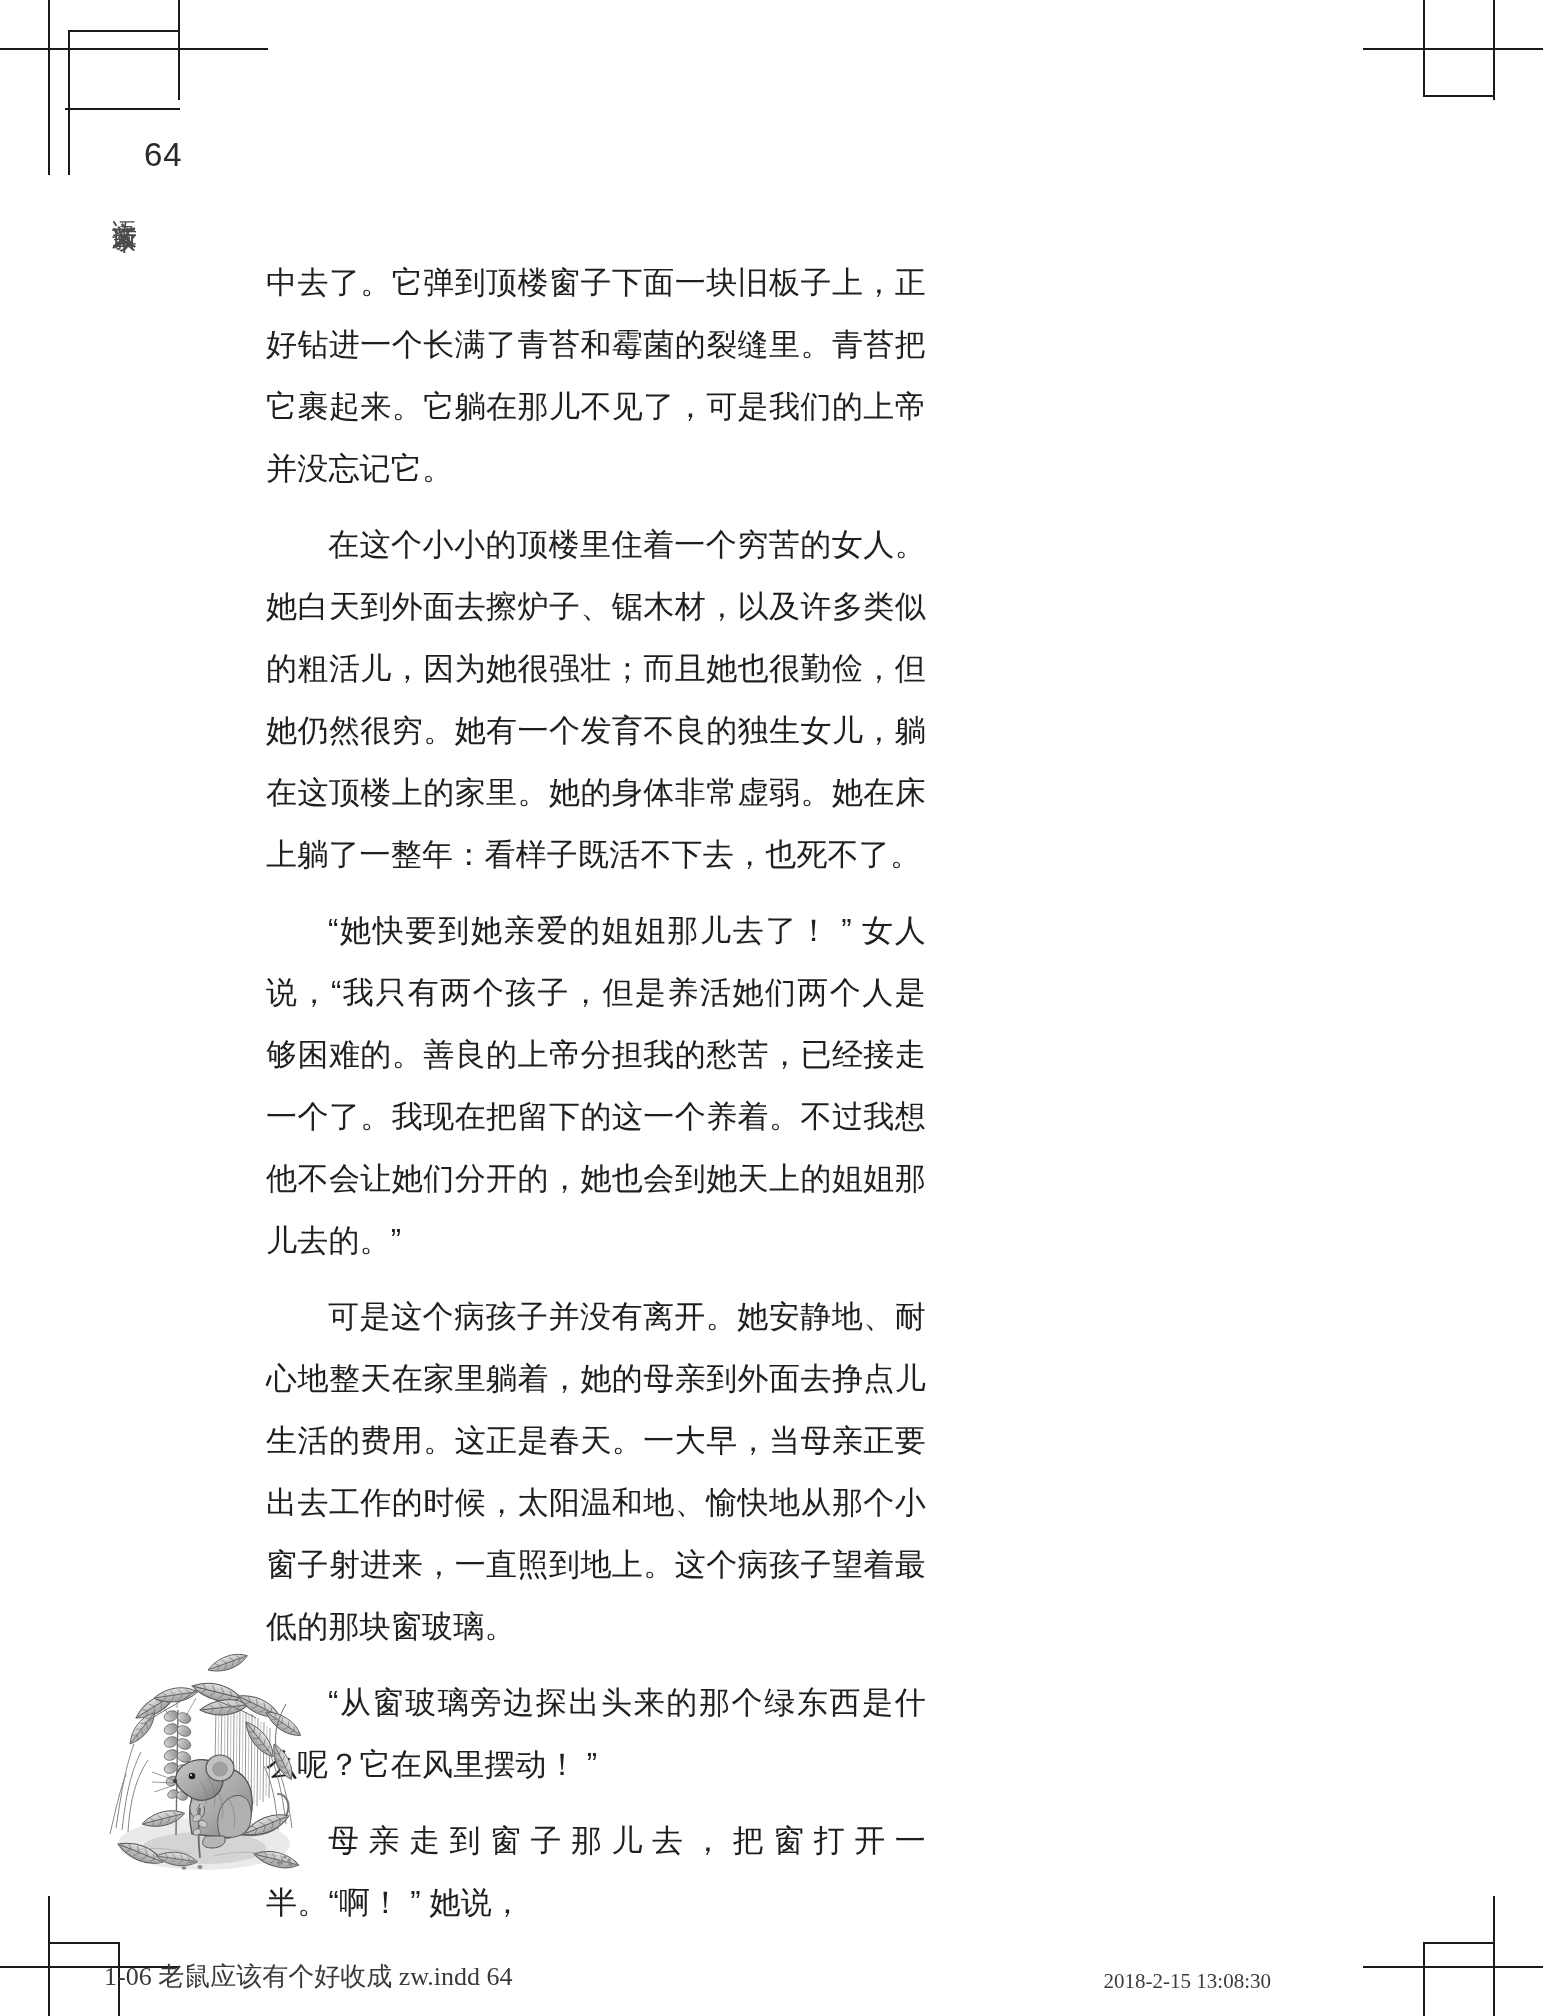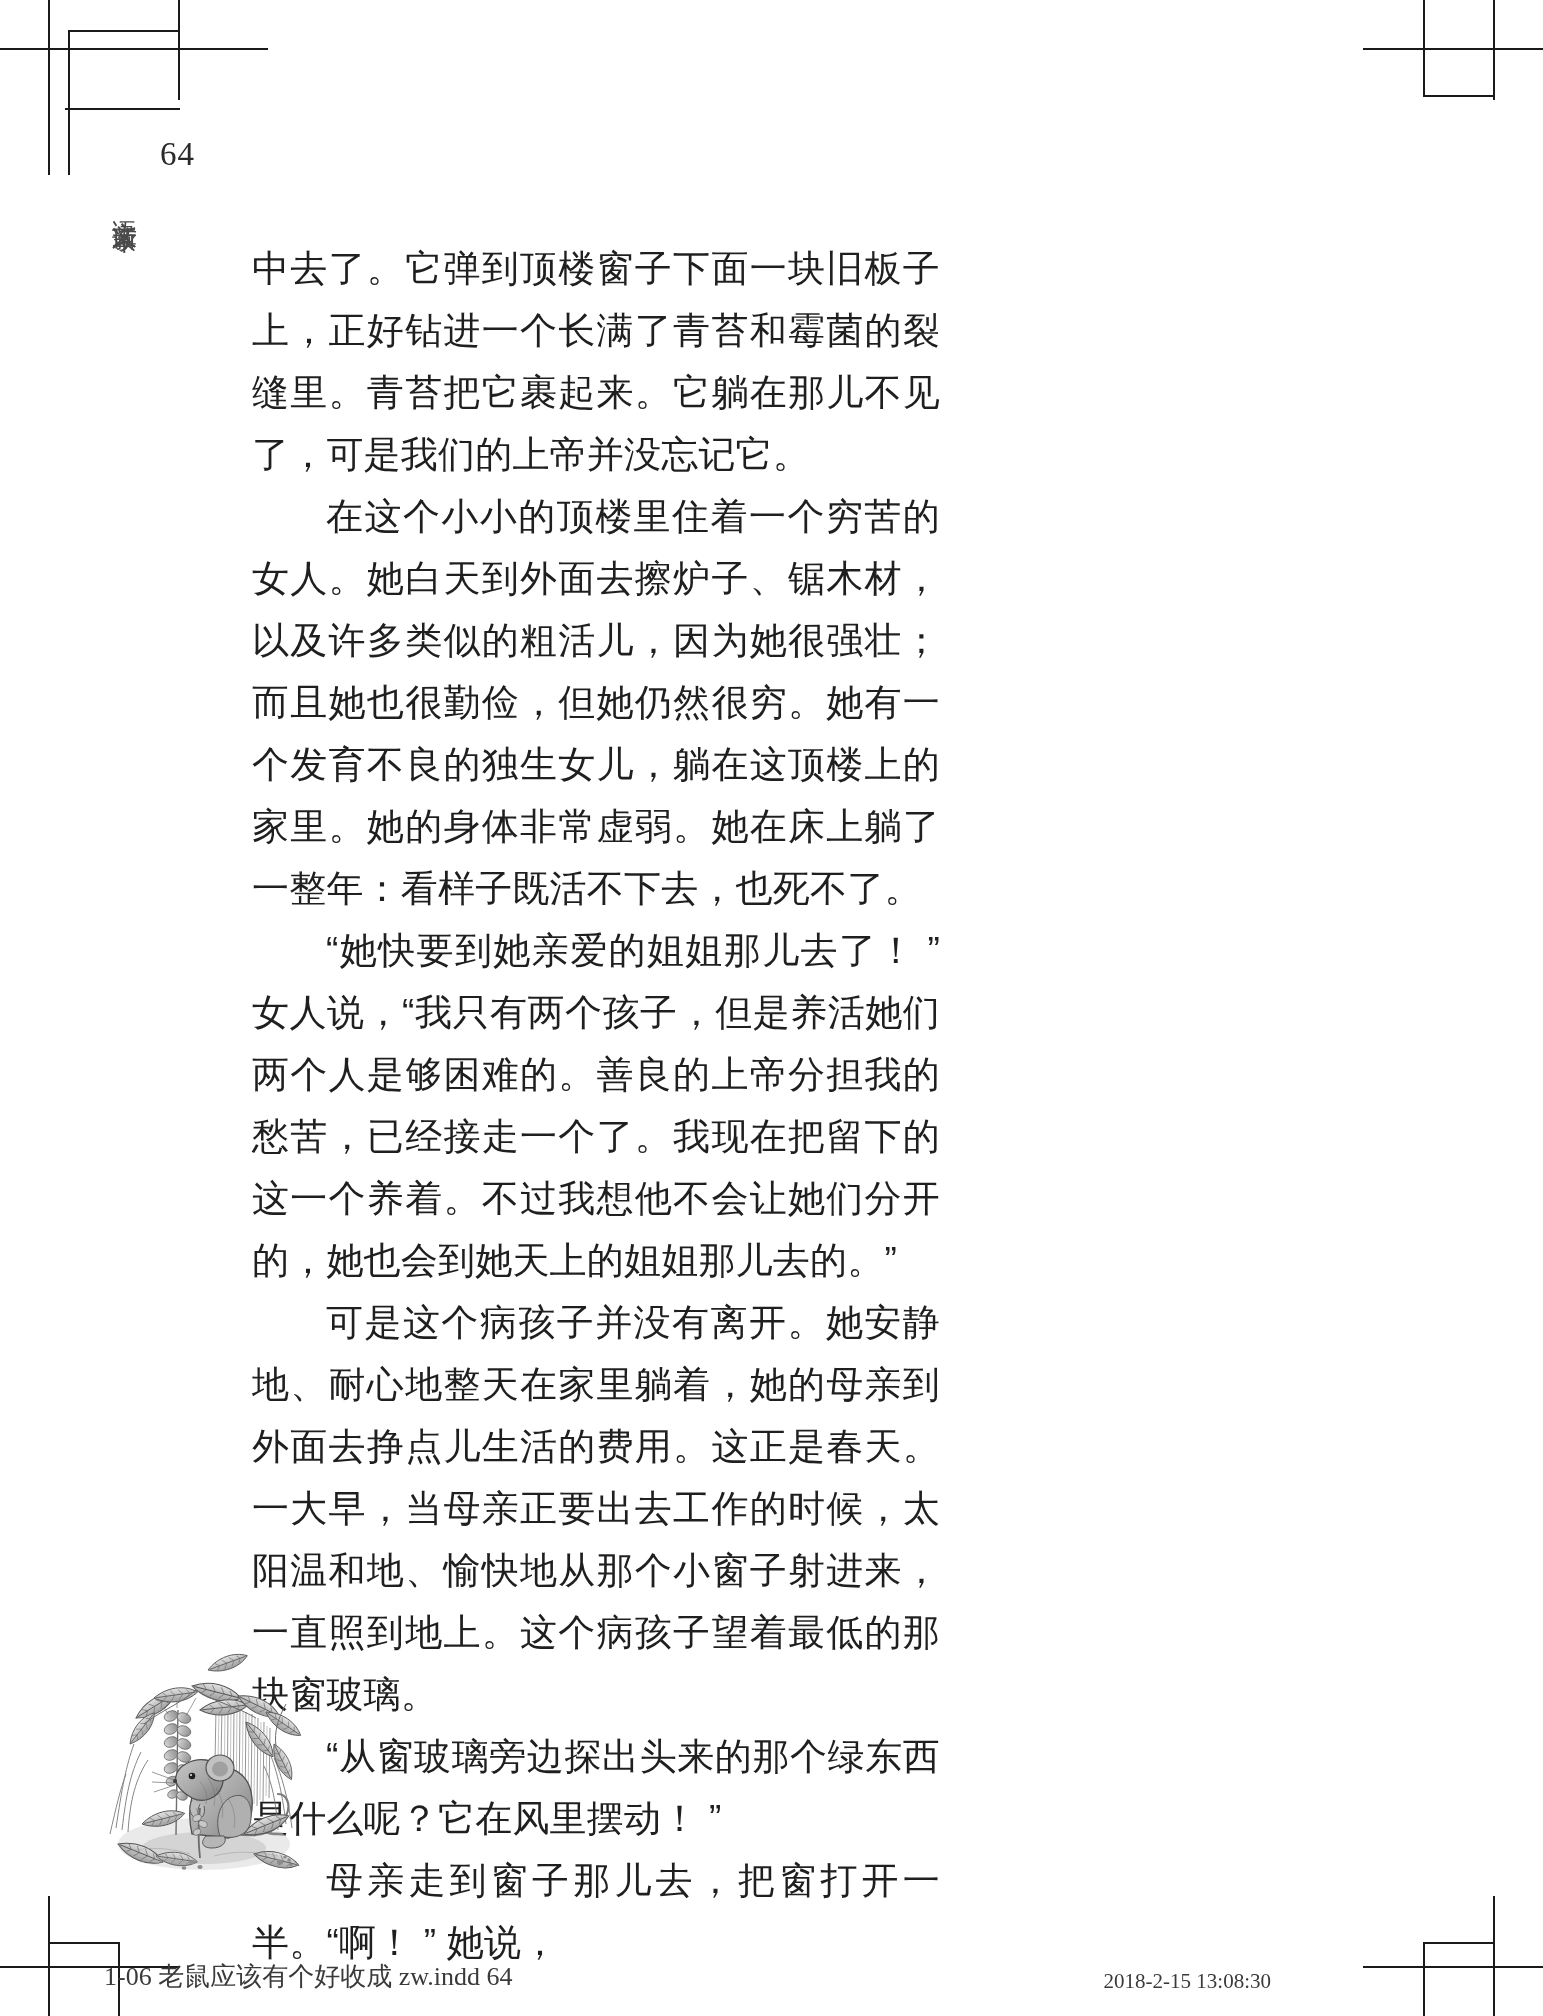--- a/index.html
+++ b/index.html
@@ -40,23 +40,23 @@
   .crop-bl-h2{ left: 48px;  bottom: 72px; width: 72px; height: 0; border-top-width: 2px; }
 
   .crop-br-v { right: 48px; bottom: 0; width: 0;   height: 120px; border-left-width: 2px; }
   .crop-br-h { right: 0;    bottom: 48px; width: 180px; height: 0; border-top-width: 2px; }
   .crop-br-v2{ right: 118px;bottom: 0; width: 0;   height: 72px;  border-left-width: 2px; }
   .crop-br-h2{ right: 48px; bottom: 72px; width: 72px; height: 0; border-top-width: 2px; }
 
   
   #page-number {
     position: absolute;
-    left: 160px;
+    left: 144px;
     top: 136px;
-    font-family: Liberation Serif, serif;
+    font-family: Liberation Sans, sans-serif;
     font-size: 33px;
     color: #2a2a2a;
     letter-spacing: 1px;
   }
   #running-head {
     position: absolute;
     left: 106px;
     top: 200px;
     width: 34px;
     font-size: 25px;
@@ -69,27 +69,27 @@
   }
 
   
   #text-column {
     position: absolute;
     left: 252px;
     top: 238px;
     width: 688px;
   }
   .para {
-    font-size: 37px;
+    font-size: 31px;
     line-height: 62px;
     color: #1f1f1f;
     text-align: justify;
     text-align-last: left;
     text-justify: inter-character;
-    margin: 0;
+    margin: 14px;
     letter-spacing: 0.2px;
   }
   .para.indent { text-indent: 2em; }
 
   
   #illustration {
     position: absolute;
     left: 96px;
     top: 1648px;
     width: 215px;

